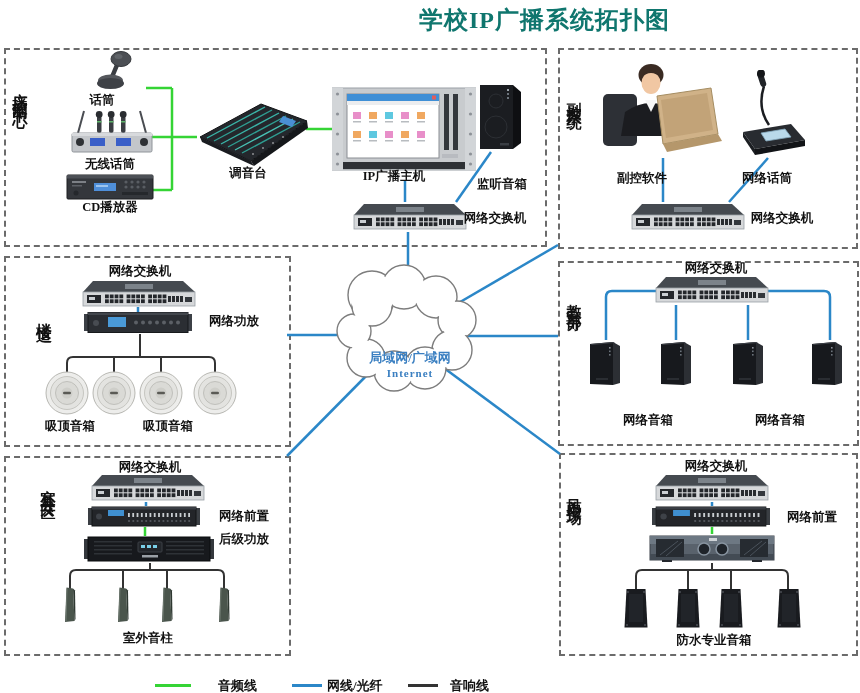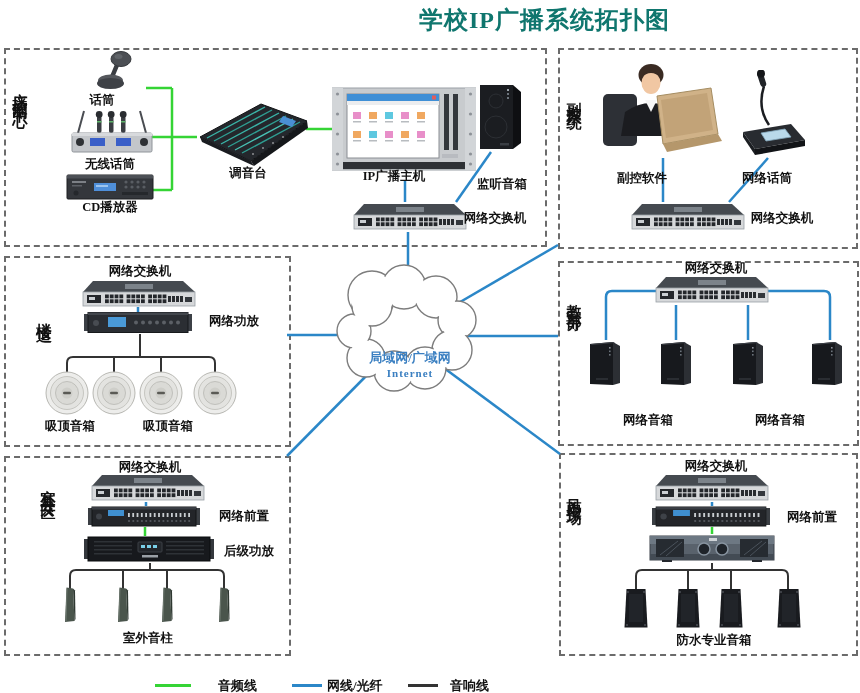--- a/index.html
+++ b/index.html
@@ -802,21 +802,21 @@
   <div class="lbl" style="left:204px;top:313px;width:60px;">网络功放</div>
   <div class="lbl" style="left:40px;top:418px;width:60px;">吸顶音箱</div>
   <div class="lbl" style="left:138px;top:418px;width:60px;">吸顶音箱</div>
 
   <div class="lbl" style="left:682px;top:260px;width:68px;">网络交换机</div>
   <div class="lbl" style="left:618px;top:412px;width:60px;">网络音箱</div>
   <div class="lbl" style="left:750px;top:412px;width:60px;">网络音箱</div>
 
   <div class="lbl" style="left:116px;top:459px;width:68px;">网络交换机</div>
   <div class="lbl" style="left:214px;top:508px;width:60px;">网络前置</div>
-  <div class="lbl" style="left:214px;top:543px;width:60px;text-align:right;">后级功放</div>
+  <div class="lbl" style="left:214px;top:531px;width:60px;">后级功放</div>
   <div class="lbl" style="left:116px;top:630px;width:64px;">室外音柱</div>
 
   <div class="lbl" style="left:682px;top:458px;width:68px;">网络交换机</div>
   <div class="lbl" style="left:782px;top:509px;width:60px;">网络前置</div>
   <div class="lbl" style="left:668px;top:632px;width:92px;">防水专业音箱</div>
 
   <div class="legend-line" style="left: 155px; top: 684px; width: 36px; background: rgb(53, 212, 53);"></div>
   <div class="legend-lbl" style="left:218px;top:677px;">音频线</div>
   <div class="legend-line" style="left: 292px; top: 684px; width: 30px; background: rgb(43, 135, 200);"></div>
   <div class="legend-lbl" style="left:327px;top:677px;">网线/光纤</div>

